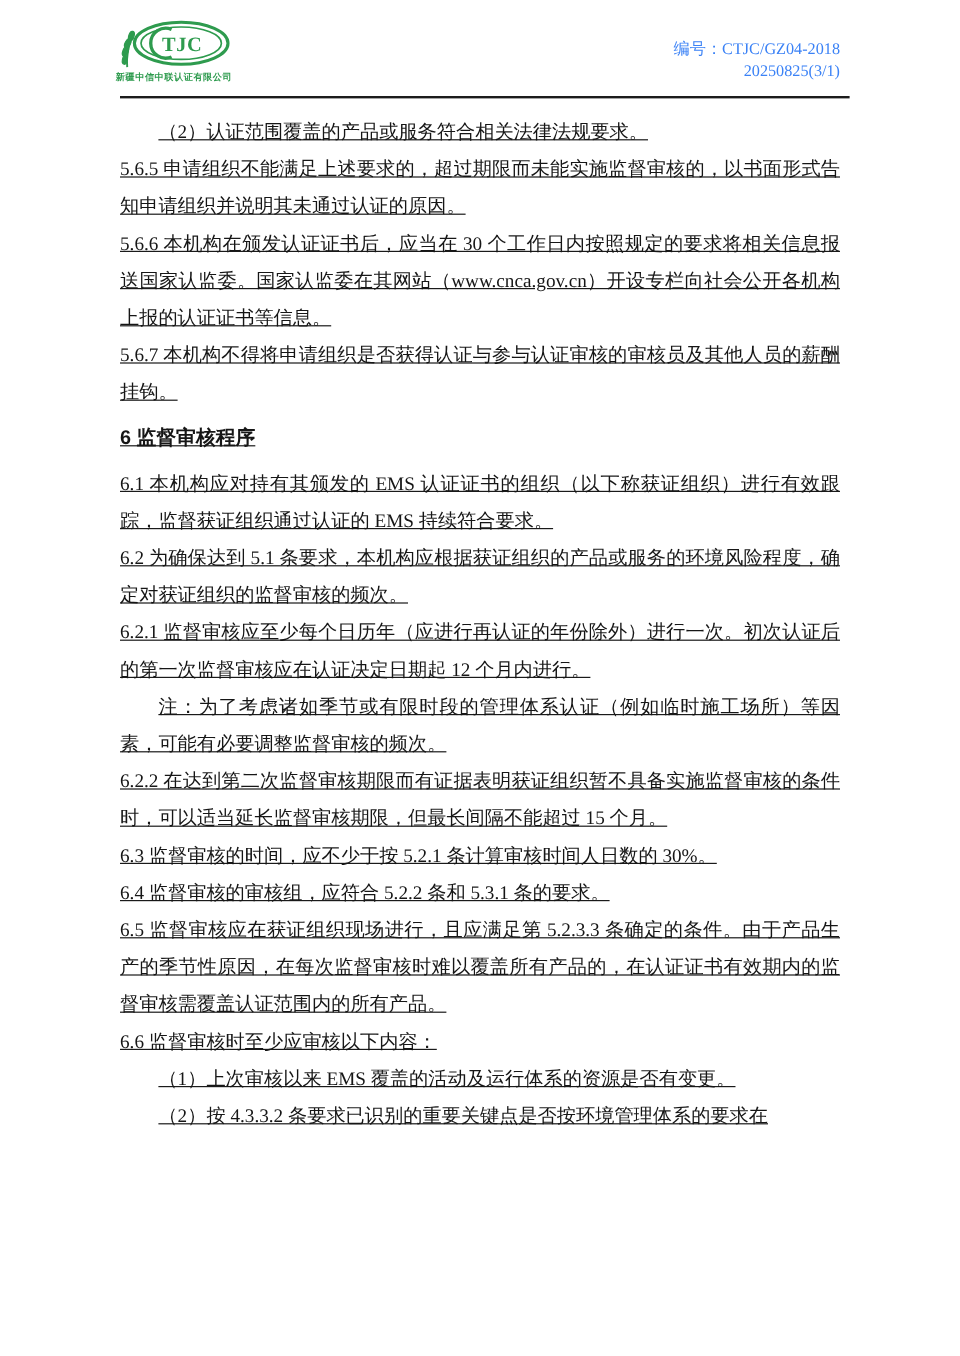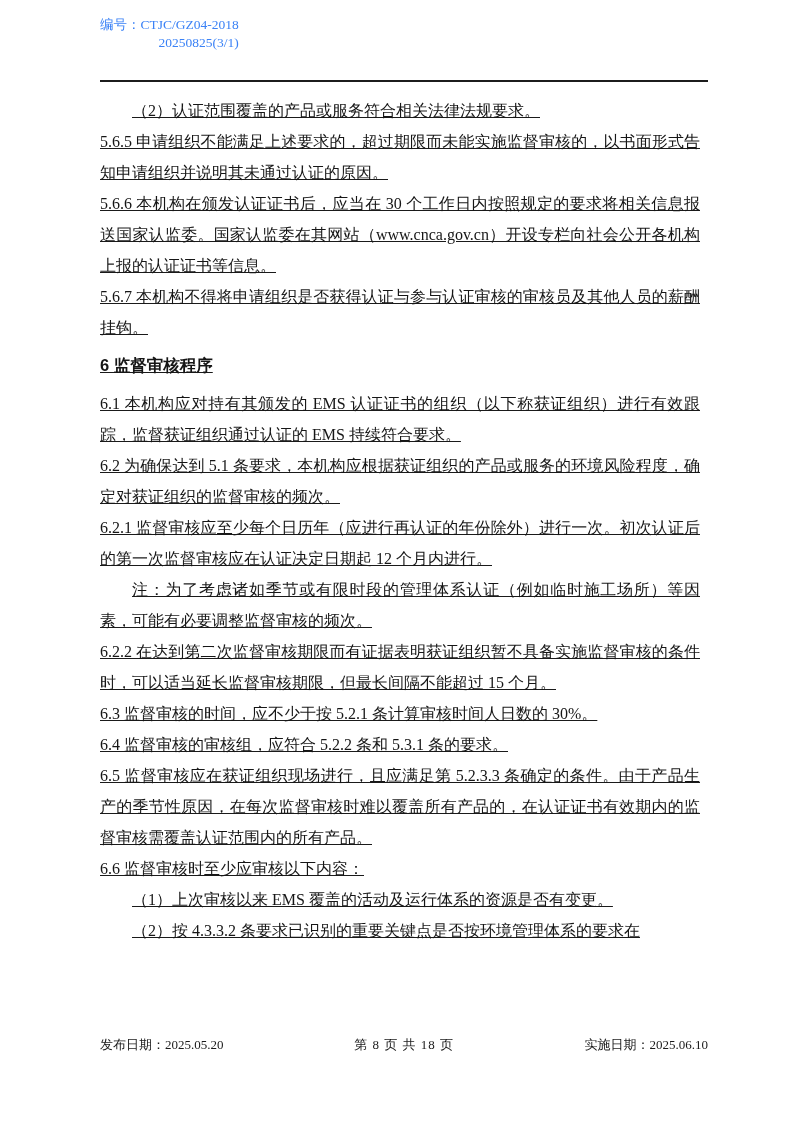--- a/index.html
+++ b/index.html
@@ -80,20 +80,40 @@
     color: #1a1a1a;
   }
   .footer .page-info { letter-spacing: 1px; }
 </style>
 </head>
 <body>
 
 <div class="page">
 
   <div class="header">
+    <div class="logo-block">
+      <svg class="logo-svg" viewBox="0 0 96 42">
+
+        <g stroke="#2e9b4e" fill="#2e9b4e">
+          <path d="M14 10 C 10 22, 8 32, 9 40" fill="none" stroke-width="1.6"></path>
+          <ellipse cx="12.5" cy="14" rx="2.2" ry="4" transform="rotate(18 12.5 14)"></ellipse>
+          <ellipse cx="9.5" cy="20" rx="2.2" ry="4" transform="rotate(28 9.5 20)"></ellipse>
+          <ellipse cx="7.5" cy="27" rx="2.2" ry="4" transform="rotate(20 7.5 27)"></ellipse>
+          <ellipse cx="7" cy="34" rx="2" ry="3.6" transform="rotate(10 7 34)"></ellipse>
+        </g>
+
+        <ellipse cx="54" cy="20" rx="39" ry="17.5" fill="none" stroke="#2e9b4e" stroke-width="2.6"></ellipse>
+        <ellipse cx="54" cy="20" rx="33.5" ry="13.5" fill="none" stroke="#2e9b4e" stroke-width="1.4"></ellipse>
+
+        <path d="M 46 8.5 A 12.5 12.5 0 1 0 46 31.5" fill="none" stroke="#2e9b4e" stroke-width="2.8"></path>
+
+        <text x="38" y="26.5" font-family="Liberation Serif, serif" font-weight="bold" font-size="17" fill="#2e9b4e" letter-spacing="0.5">TJC</text>
+      </svg>
+      <div class="company-name">新疆中信中联认证有限公司</div>
+    </div>
     <div class="doc-numbers">
       <div>编号：CTJC/GZ04-2018</div>
       <div>20250825(3/1)</div>
     </div>
   </div>
   <div class="header-rule"></div>
 
   <div class="content">
       <p class="para indent">（2）认证范围覆盖的产品或服务符合相关法律法规要求。</p>
       <p class="para normal">5.6.5 申请组织不能满足上述要求的，超过期限而未能实施监督审核的，以书面形式告知申请组织并说明其未通过认证的原因。</p>
@@ -106,19 +126,14 @@
       <p class="para note">注：为了考虑诸如季节或有限时段的管理体系认证（例如临时施工场所）等因素，可能有必要调整监督审核的频次。</p>
       <p class="para normal">6.2.2 在达到第二次监督审核期限而有证据表明获证组织暂不具备实施监督审核的条件时，可以适当延长监督审核期限，但最长间隔不能超过 15 个月。</p>
       <p class="para normal">6.3 监督审核的时间，应不少于按 5.2.1 条计算审核时间人日数的 30%。</p>
       <p class="para normal">6.4 监督审核的审核组，应符合 5.2.2 条和 5.3.1 条的要求。</p>
       <p class="para normal">6.5 监督审核应在获证组织现场进行，且应满足第 5.2.3.3 条确定的条件。由于产品生产的季节性原因，在每次监督审核时难以覆盖所有产品的，在认证证书有效期内的监督审核需覆盖认证范围内的所有产品。</p>
       <p class="para normal">6.6 监督审核时至少应审核以下内容：</p>
       <p class="para indent">（1）上次审核以来 EMS 覆盖的活动及运行体系的资源是否有变更。</p>
       <p class="para indent">（2）按 4.3.3.2 条要求已识别的重要关键点是否按环境管理体系的要求在</p>
     </div>
 
-  <div class="footer">
-    <span>发布日期：2025.05.20</span>
-    <span class="page-info">第 8 页 共 18 页</span>
-    <span>实施日期：2025.06.10</span>
-  </div>
 
 </div>
 
 </body></html>

